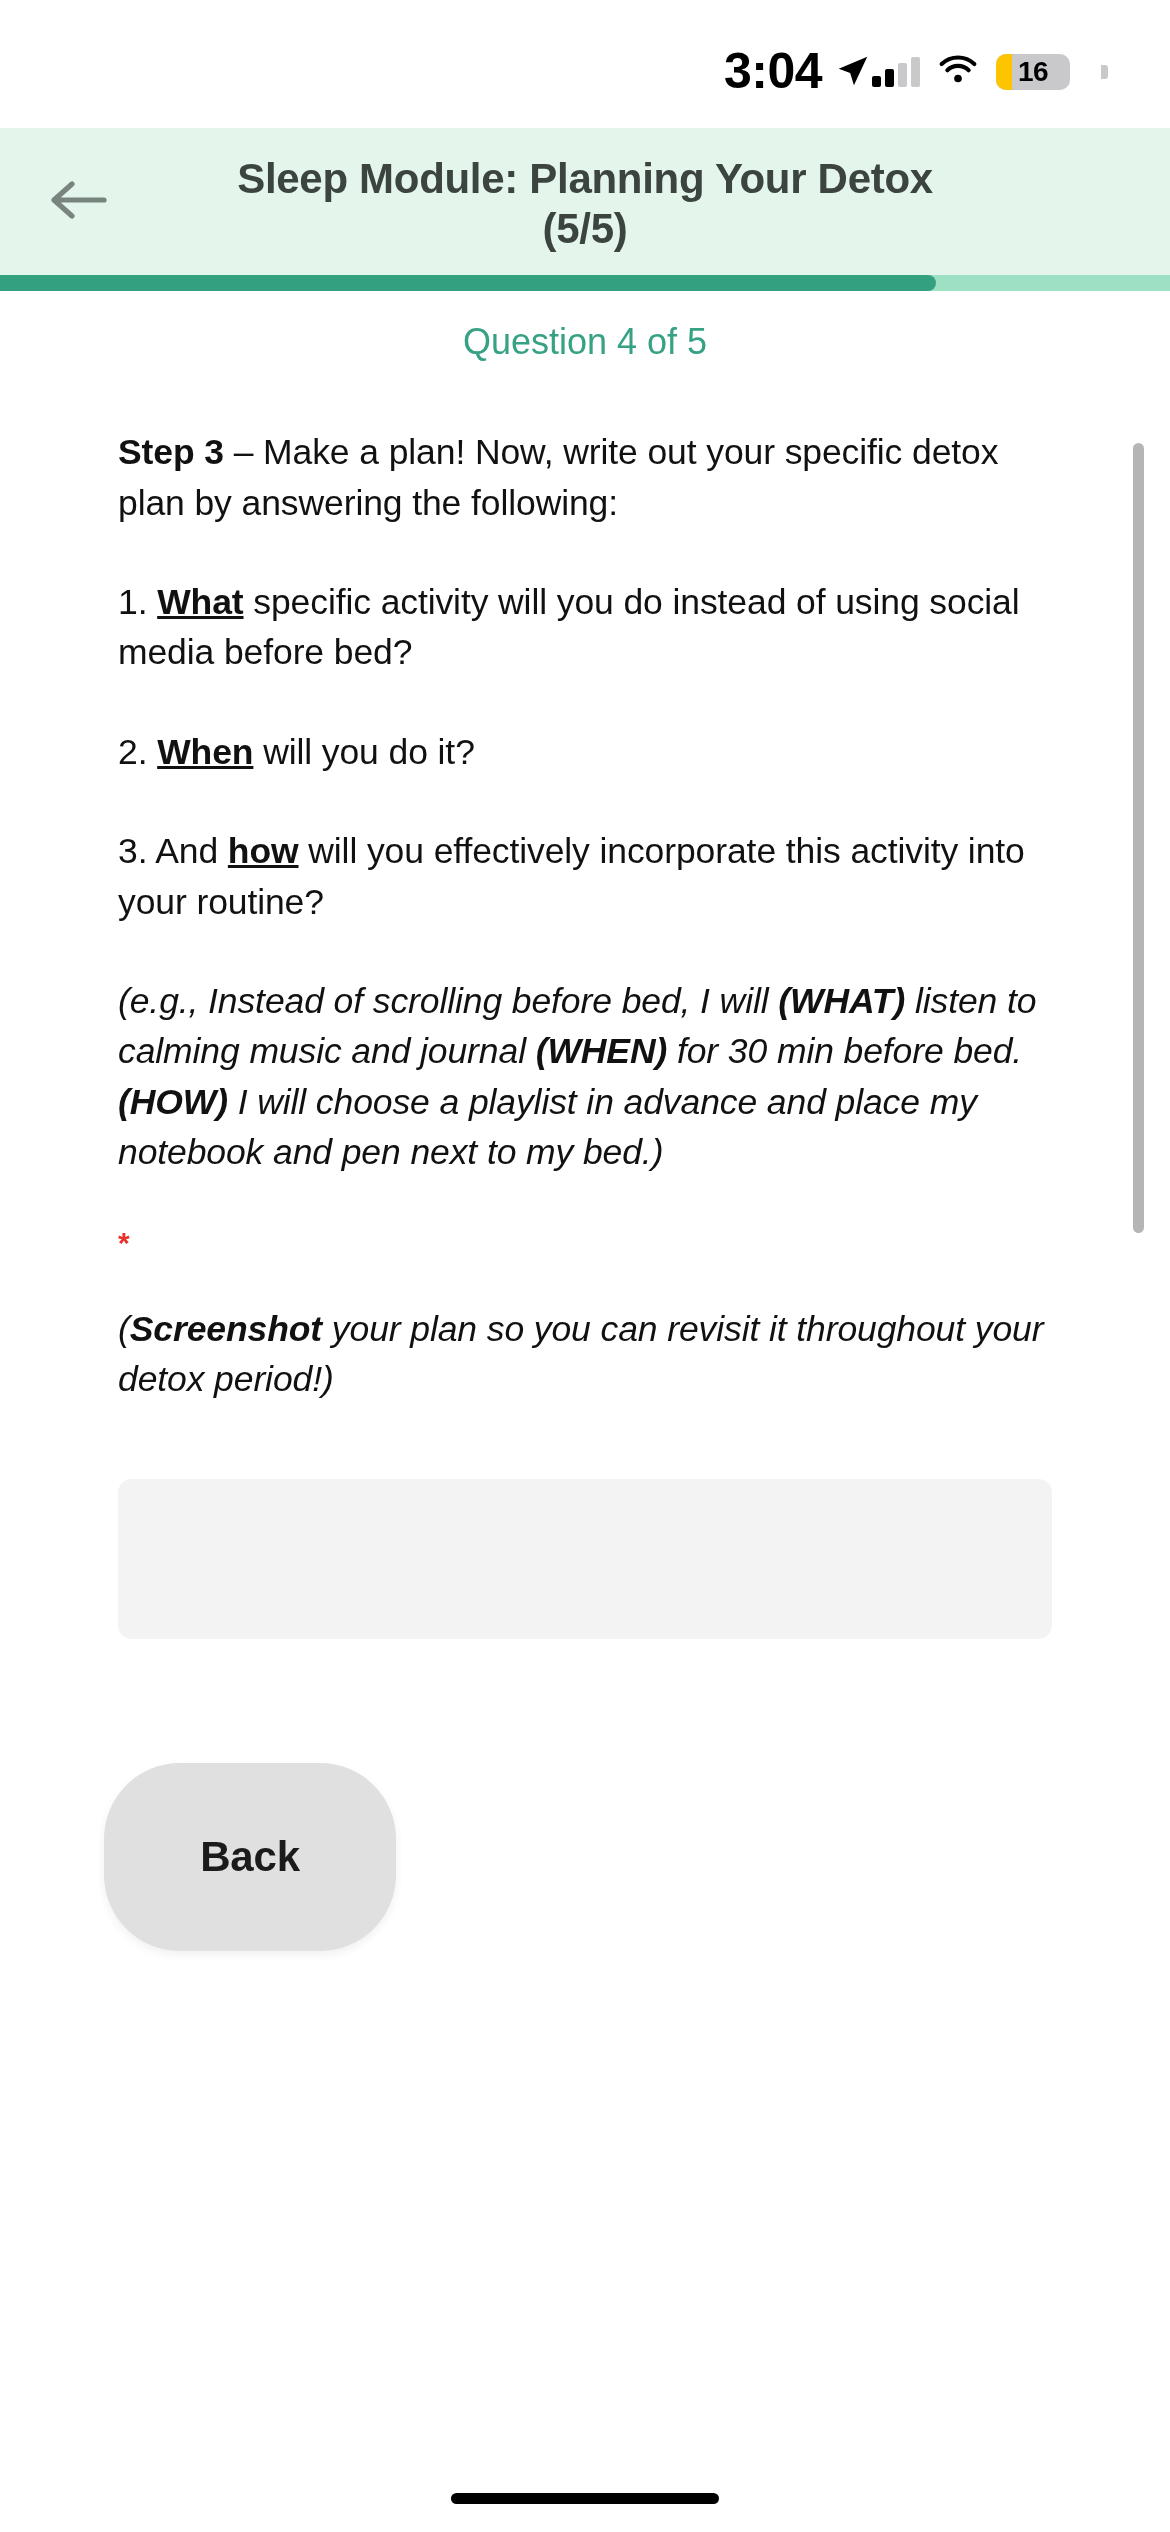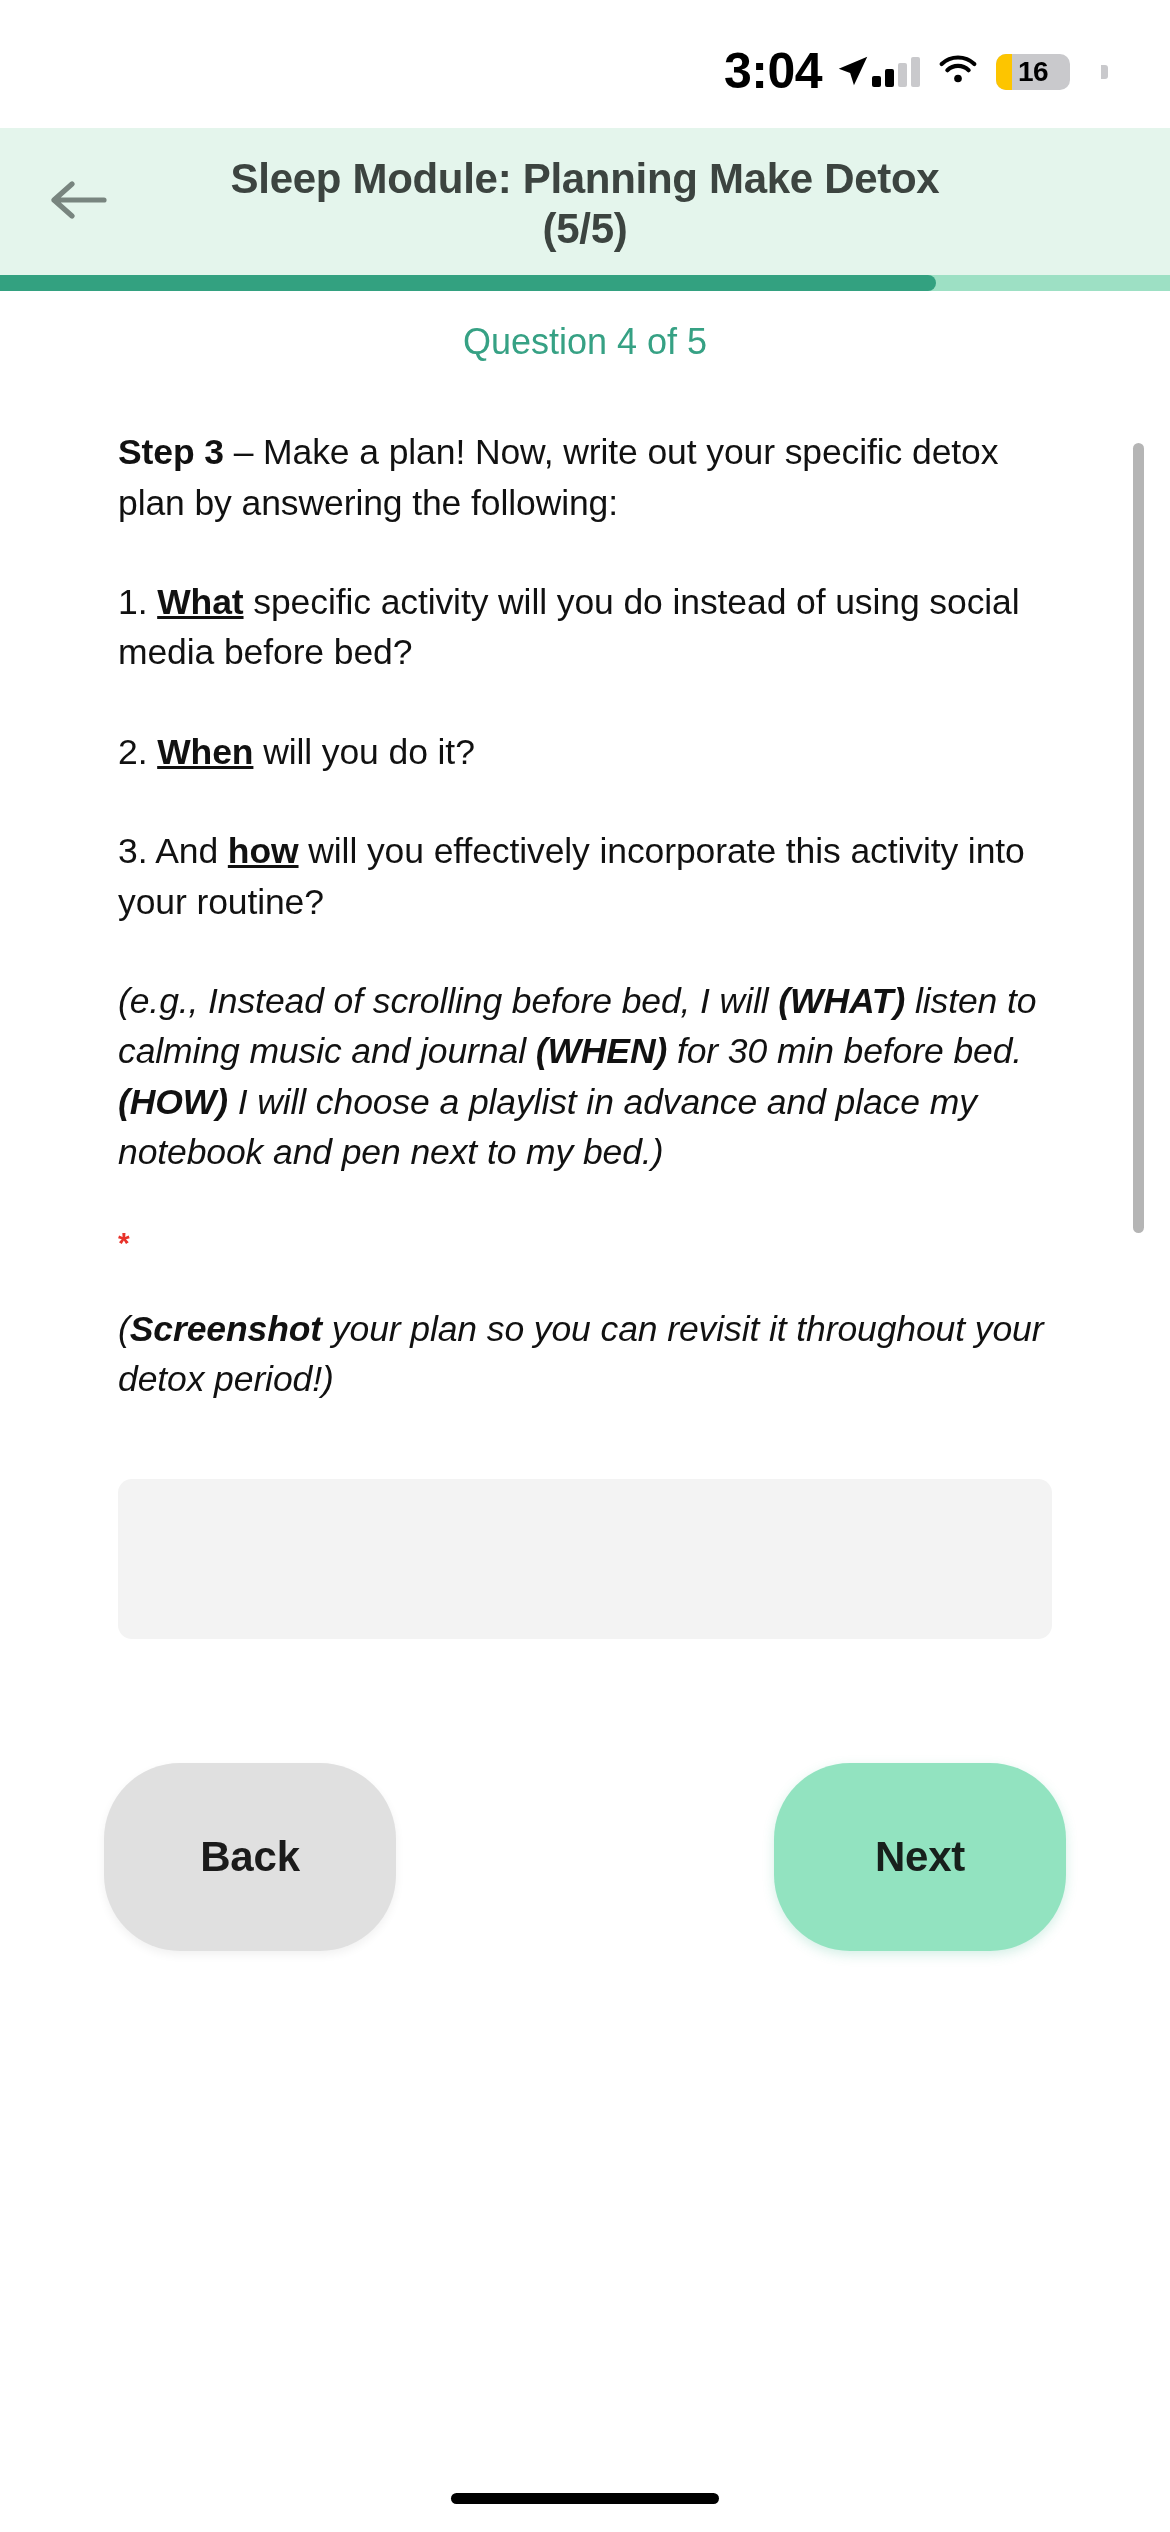--- a/index.html
+++ b/index.html
@@ -284,21 +284,21 @@
 
 <div class="app-header">
   <div class="back-btn">
     <span>
       <svg width="60" height="50" viewBox="0 0 30 24">
         <path d="M12 4 L3 12 L12 20 M3 12 L28 12" stroke="#78857f" stroke-width="2.6" fill="none" stroke-linecap="round" stroke-linejoin="round"></path>
       </svg>
     </span>
   </div>
   <div class="header-title">
-    <span>Sleep Module: Planning Make Detox</span><br>
+    <span>Sleep Module: Planning Your Detox</span><br>
     <span>(5/5)</span>
   </div>
 </div>
 
 <div class="progress-track">
   <div class="progress-fill" id="progress-fill" style="width: 80%;"></div>
 </div>
 <div class="progress-label">Question 4 of 5</div>
 
 <div class="content-scroll">
@@ -321,16 +321,15 @@
 
   </div>
 </div>
 
 <div class="answer-wrap">
   <textarea class="answer-box" placeholder="" style=""></textarea>
 </div>
 
 <div class="nav-row">
   <button class="nav-btn btn-back">Back</button>
-  <button class="nav-btn btn-next">Next</button>
 </div>
 
 <div class="home-indicator"></div>
 
 </body></html>

